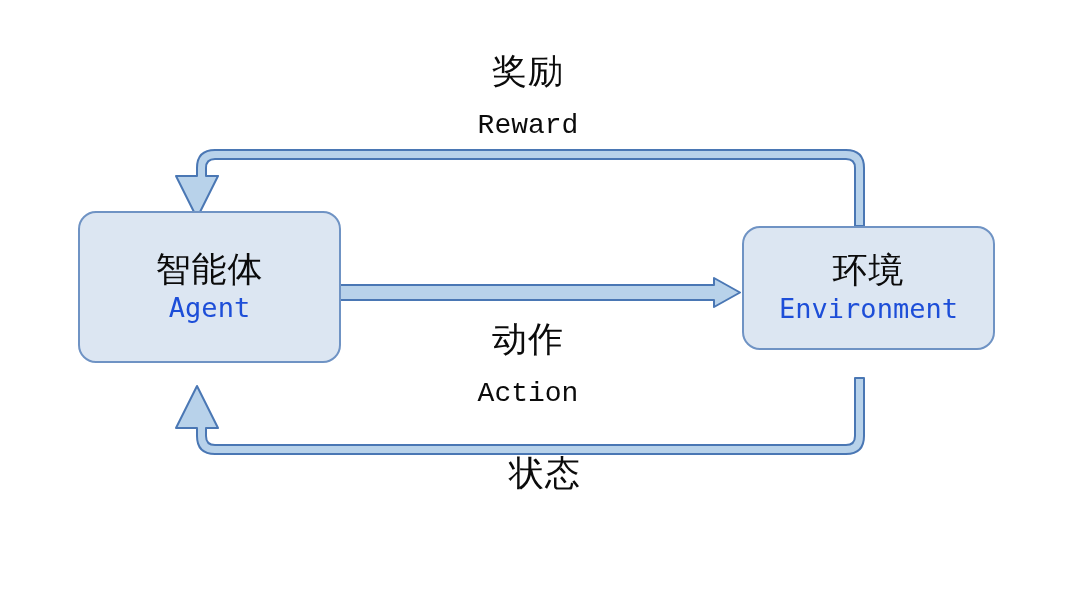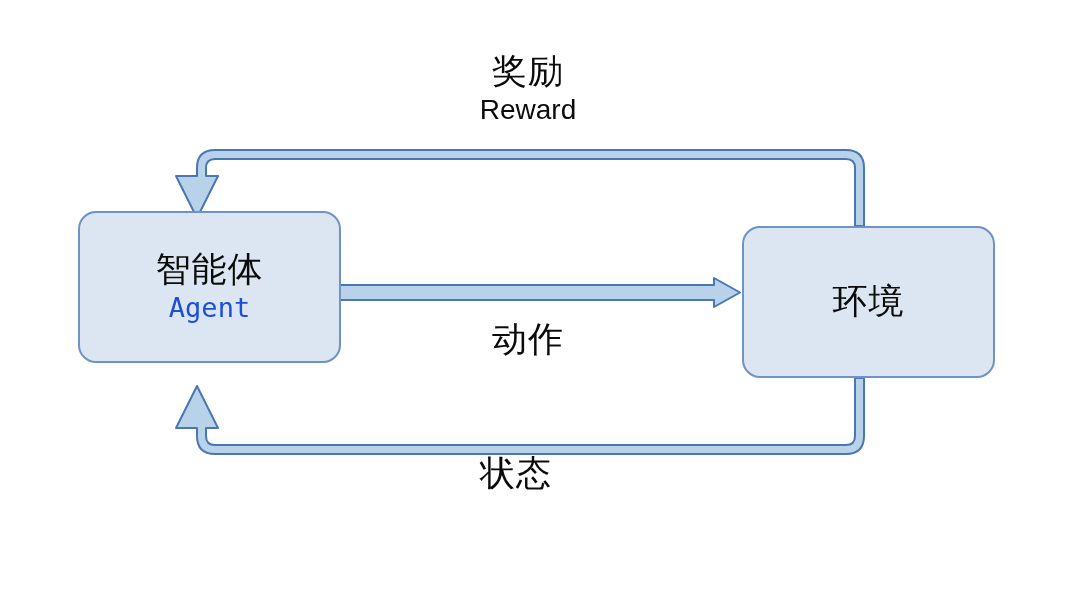--- a/index.html
+++ b/index.html
@@ -44,21 +44,21 @@
   #node-agent {
     left: 78px;
     top: 211px;
     width: 263px;
     height: 152px;
   }
   #node-environment {
     left: 742px;
     top: 226px;
     width: 253px;
-    height: 152px;
+    height: 124px;
   }
   .node-cn {
     font-family: "DejaVu Sans", "Liberation Sans", sans-serif;
     font-size: 35px;
     line-height: 1.12;
     color: #0b0b0b;
     letter-spacing: 1px;
   }
   .node-en {
     font-family: "DejaVu Sans Mono", "Liberation Mono", monospace;
@@ -78,29 +78,29 @@
     align-items: center;
   }
   .edge-cn {
     font-family: "DejaVu Sans", "Liberation Sans", sans-serif;
     font-size: 35px;
     line-height: 1.14;
     color: #0b0b0b;
     letter-spacing: 1px;
   }
   .edge-en {
-    font-family: Liberation Sans, sans-serif;
+    font-family: Liberation Mono, monospace;
     font-size: 28px;
     line-height: 1.2;
     color: #0b0b0b;
-    margin-top: 1px;
+    margin-top: 17px;
   }
   #label-reward { left: 368px; top: 52px; }
   #label-action { left: 368px; top: 320px; }
-  #label-state  { left: 356px; top: 454px; }
+  #label-state  { left: 385px; top: 454px; }
 </style>
 </head>
 <body>
 
 <div id="diagram-root" style="background: rgb(255, 255, 255);">
 
   <svg id="diagram-svg" viewBox="0 0 1080 591">
 
     <path d="M 864,226
              L 864,168
@@ -146,28 +146,30 @@
              Z" fill="#b8d2ea" stroke="#4a77b4" stroke-width="2" stroke-linejoin="round"></path>
   </svg>
 
   <div class="node-box" id="node-agent" style="background: rgb(220, 230, 242); border-color: rgb(111, 147, 196);">
     <div class="node-cn">智能体</div>
     <div class="node-en">Agent</div>
   </div>
 
   <div class="node-box" id="node-environment" style="background: rgb(220, 230, 242); border-color: rgb(111, 147, 196);">
     <div class="node-cn">环境</div>
+    <div class="node-en">Environment</div>
   </div>
 
   <div class="edge-label" id="label-reward">
     <div class="edge-cn">奖励</div>
     <div class="edge-en">Reward</div>
   </div>
 
   <div class="edge-label" id="label-action">
     <div class="edge-cn">动作</div>
+    <div class="edge-en">Action</div>
   </div>
 
   <div class="edge-label" id="label-state">
     <div class="edge-cn">状态</div>
   </div>
 
 </div>
 
 </body></html>

